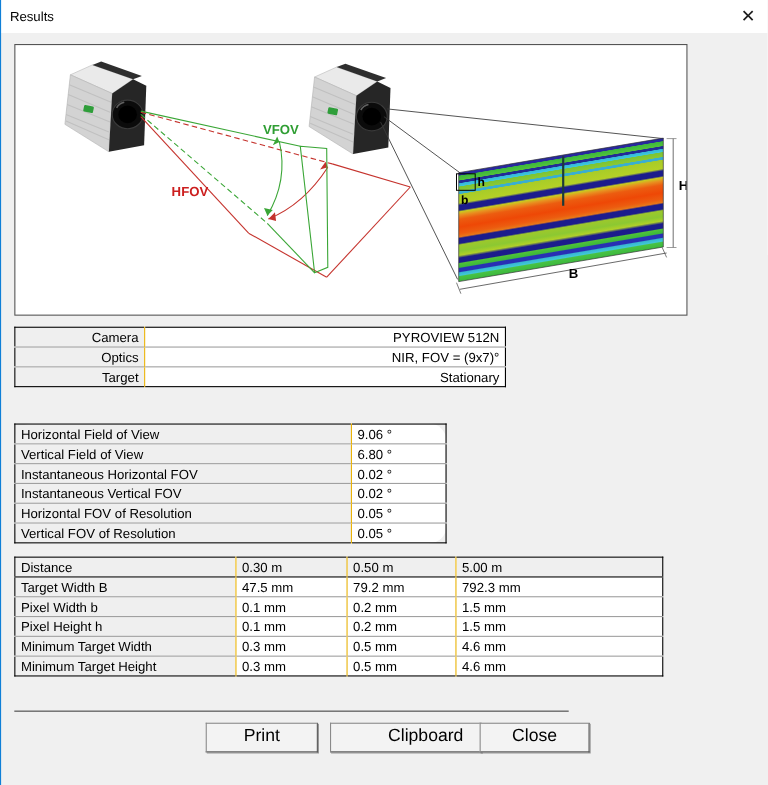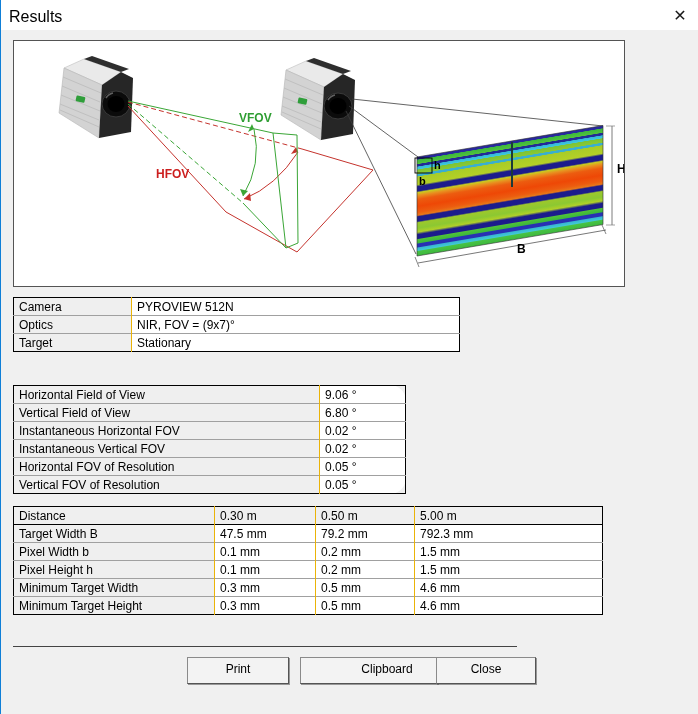--- a/index.html
+++ b/index.html
@@ -1,41 +1,41 @@
 <!DOCTYPE html>
 <html><head>
 <meta charset="utf-8">
 <style>
   html,body{margin:0;padding:0;}
   .window{position:relative;width:698px;height:714px;background:#f0f0f0;
     font-family:"Liberation Sans",sans-serif;font-size:12px;color:#000;overflow:hidden;}
   .blue-edge{position:absolute;left:0;top:0;width:1px;height:714px;background:#0f7fd7;z-index:20;}
   .titlebar{position:absolute;left:0;top:0;width:698px;height:30px;background:#ffffff;}
-  .title{position:absolute;left:9px;top:8px;font-size:16px;color:#000;}
+  .title{position:absolute;left:9px;top:8px;font-size:12px;color:#000;}
   .close-btn{position:absolute;right:5px;top:2px;width:26px;height:26px;display:flex;
     align-items:center;justify-content:center;font-size:16px;color:#1a1a1a;cursor:default;}
   .panel{position:absolute;left:13px;top:40px;width:570px;height:245px;background:#fff;border:1px solid #545454;padding-left:40px;}
   .panel svg{display:block;}
 
   table.tbl{position:absolute;border-collapse:collapse;table-layout:fixed;background:#fff;
     border:1px solid #000;font-size:12px;}
   table.tbl td{height:17px;padding:0 5px;white-space:nowrap;overflow:hidden;
     border-top:1px solid #a0a0a0;}
   table.tbl tr:first-child td{border-top:none;}
   td.lab{background:#efefef;}
   td.sep{border-left:1px solid #eab308;}
   td.num{text-align:left;padding-right:13px;}
   tr.hdr-sep td{border-top:1px solid #000;}
 
   .tbl-bottom-line{position:absolute;left:13px;top:646px;width:504px;height:1px;background:#444;}
 
   .btn{position:absolute;top:657px;height:25px;background:#f3f3f3;
     border:1px solid #8a8a8a;border-right-color:#545454;border-bottom-color:#545454;
     box-shadow:1px 1px 0 rgba(80,80,80,0.55);
-    font-size:12px;line-height:23px;text-align:center;cursor:default;}
+    font-size:16px;line-height:23px;text-align:center;cursor:default;}
   .btn-print{left:187px;width:100px;}
   .btn-clipboard{left:300px;width:100px;padding-left:36px;}
   .btn-close{left:436px;width:98px;}
 
   svg text{font-family:"Liberation Sans",sans-serif;}
   .fov-lbl{font-size:12px;font-weight:bold;}
   .dim-lbl{font-size:12px;font-weight:bold;fill:#000;}
   .dim-lbl-sm{font-size:11px;font-weight:bold;fill:#000;}
 </style>
 </head>
@@ -160,21 +160,21 @@
       <text class="dim-lbl" x="577" y="173">H</text>
 
       <g stroke="#555" stroke-width="0.8">
         <path d="M378,263 L566,230"></path>
         <path d="M375,257 L379,267 M562,225 L566,234" stroke-width="0.7"></path>
       </g>
       <text class="dim-lbl" x="477" y="253">B</text>
     </svg>
   </div>
 
-  <table class="tbl" style="left:13px;top:297px;width:447px;">
+  <table class="tbl" style="left:13px;top:297px;width:447px;text-align:right;">
     <colgroup>
         <col style="width:118px">
         <col>
       </colgroup>
     <tbody>
         <tr>
       <td class="lab">Camera</td>
       <td class="sep">PYROVIEW 512N</td>
     </tr>
     <tr>

